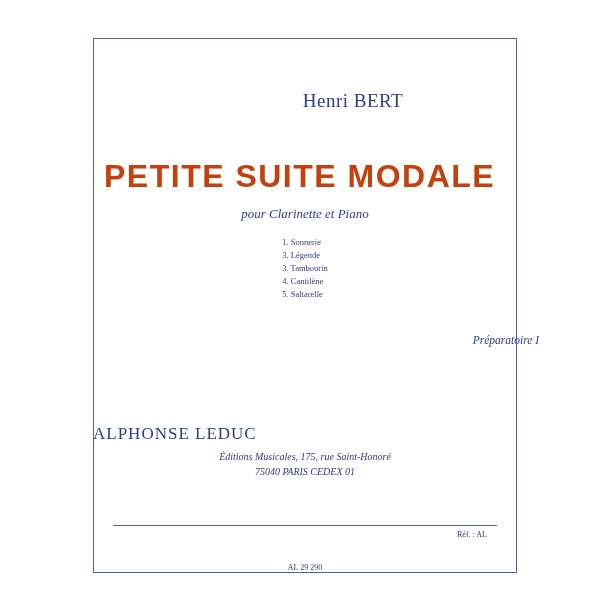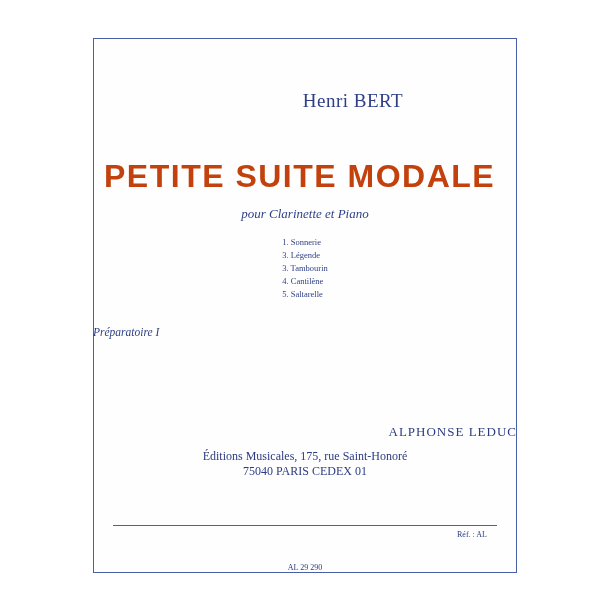--- a/index.html
+++ b/index.html
@@ -86,47 +86,49 @@
     text-align: left;
   }
   .movements li {
     font-size: 8.5px;
     line-height: 13px;
     color: #2e3f85;
     white-space: nowrap;
   }
   .level {
     position: absolute;
-    top: 288px;
+    top: 296px;
     left: 0;
     width: 100%;
-    text-align: left;
+    text-align: right;
     font-size: 11.5px;
     font-style: italic;
     color: #2e3f85;
+    padding-left: 22px;
   }
   .publisher {
     position: absolute;
     top: 386px;
     left: 0;
     width: 100%;
-    text-align: right;
-    font-size: 13px;
+    text-align: left;
+    font-size: 17px;
     letter-spacing: 1px;
     color: #2b3c82;
   }
   .publisher-address {
     position: absolute;
     top: 411px;
     left: 0;
     width: 100%;
     text-align: center;
-    font-size: 12px;
+    font-size: 10px;
     line-height: 15px;
     color: #2b3c82;
+    font-style: italic;
   }
   .footer-rule {
     position: absolute;
     left: 20px;
     right: 20px;
     top: 487px;
     border-top: 1px solid #4a5fa5;
   }
   .footer {
     position: absolute;

